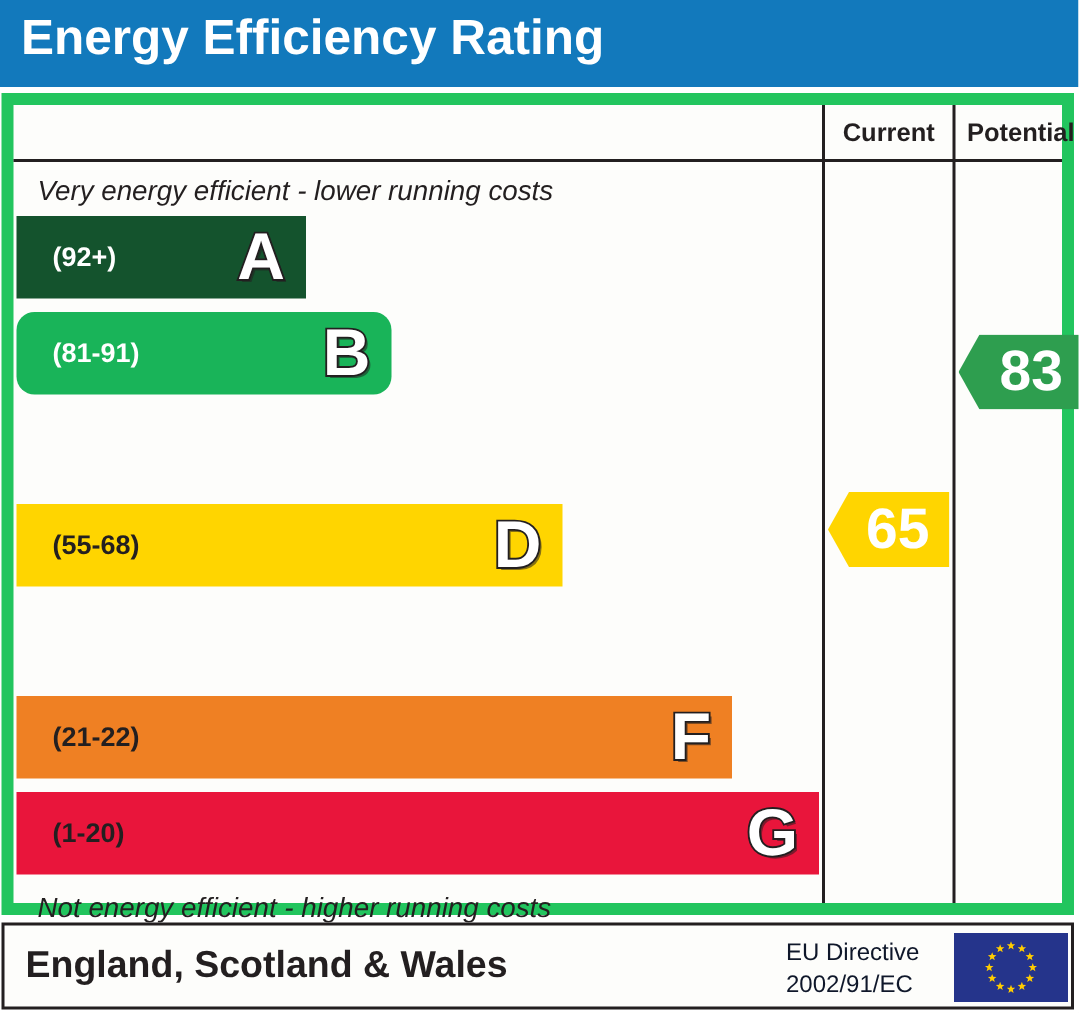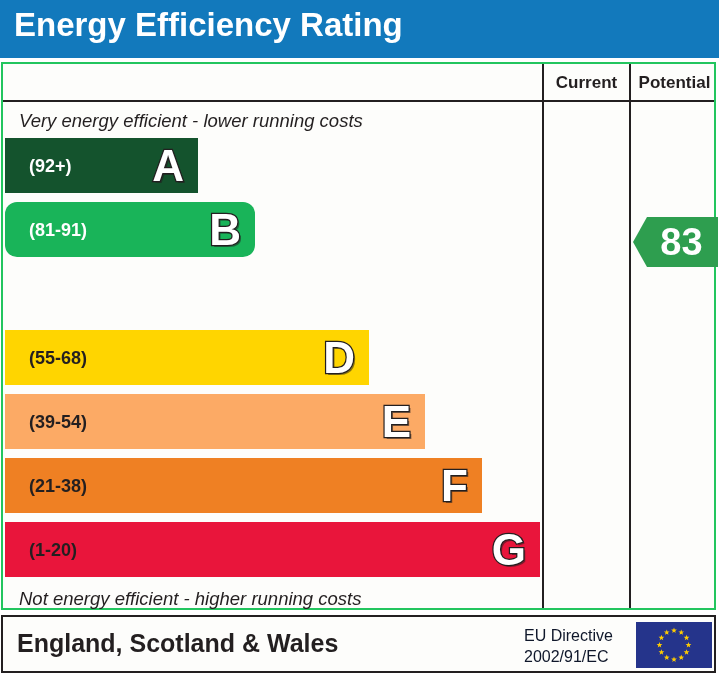--- a/index.html
+++ b/index.html
@@ -40,21 +40,21 @@
     white-space: nowrap;
   }
 
   
   .table-frame {
     position: absolute;
     left: 1px;
     top: 62px;
     width: 715px;
     height: 548px;
-    border: 2px solid #22c55e;
+    border: 8px solid #22c55e;
     box-sizing: border-box;
     background: #fdfdfb;
   }
 
   
   .col-div {
     position: absolute;
     top: 0;
     width: 2px;
     height: 100%;
@@ -224,35 +224,32 @@
           <span class="letter">A</span>
         </div>
         <div class="band" style="top: 64px; width: 250px; background: rgb(25, 180, 89); border-radius: 12px;">
           <span class="range" style="color: rgb(255, 255, 255);">(81-91)</span>
           <span class="letter">B</span>
         </div>
         <div class="band" style="top: 192px; width: 364px; background: rgb(255, 213, 0);">
           <span class="range" style="color: rgb(35, 31, 32);">(55-68)</span>
           <span class="letter">D</span>
         </div>
-        <div class="band" style="top: 256px; width: 420px; background: rgb(252, 170, 101);">
-          <span class="range" style="color: rgb(35, 31, 32);">(39-54)</span>
-          <span class="letter">E</span>
-        </div>
         <div class="band" style="top: 320px; width: 477px; background: rgb(239, 128, 35);">
-          <span class="range" style="color: rgb(35, 31, 32);">(21-38)</span>
+          <span class="range" style="color: rgb(35, 31, 32);">(21-22)</span>
           <span class="letter">F</span>
         </div>
         <div class="band" style="top: 384px; width: 535px; background: rgb(233, 21, 59);">
           <span class="range" style="color: rgb(35, 31, 32);">(1-20)</span>
           <span class="letter">G</span>
         </div>
       </div>
     <div class="marker-area"></div>
 
+  <div class="marker current" style="top: 258px; background: rgb(255, 213, 0);">65</div>
       <div class="marker potential" style="top: 153px; background: rgb(46, 158, 79);">83</div>
     </div>
 
   <div class="footer-frame">
     <div class="footer-region">England, Scotland &amp; Wales</div>
     <div class="footer-directive">
       <div>EU Directive</div>
       <div>2002/91/EC</div>
     </div>
     <div class="eu-flag"><svg width="76" height="46" viewBox="0 0 76 46">

